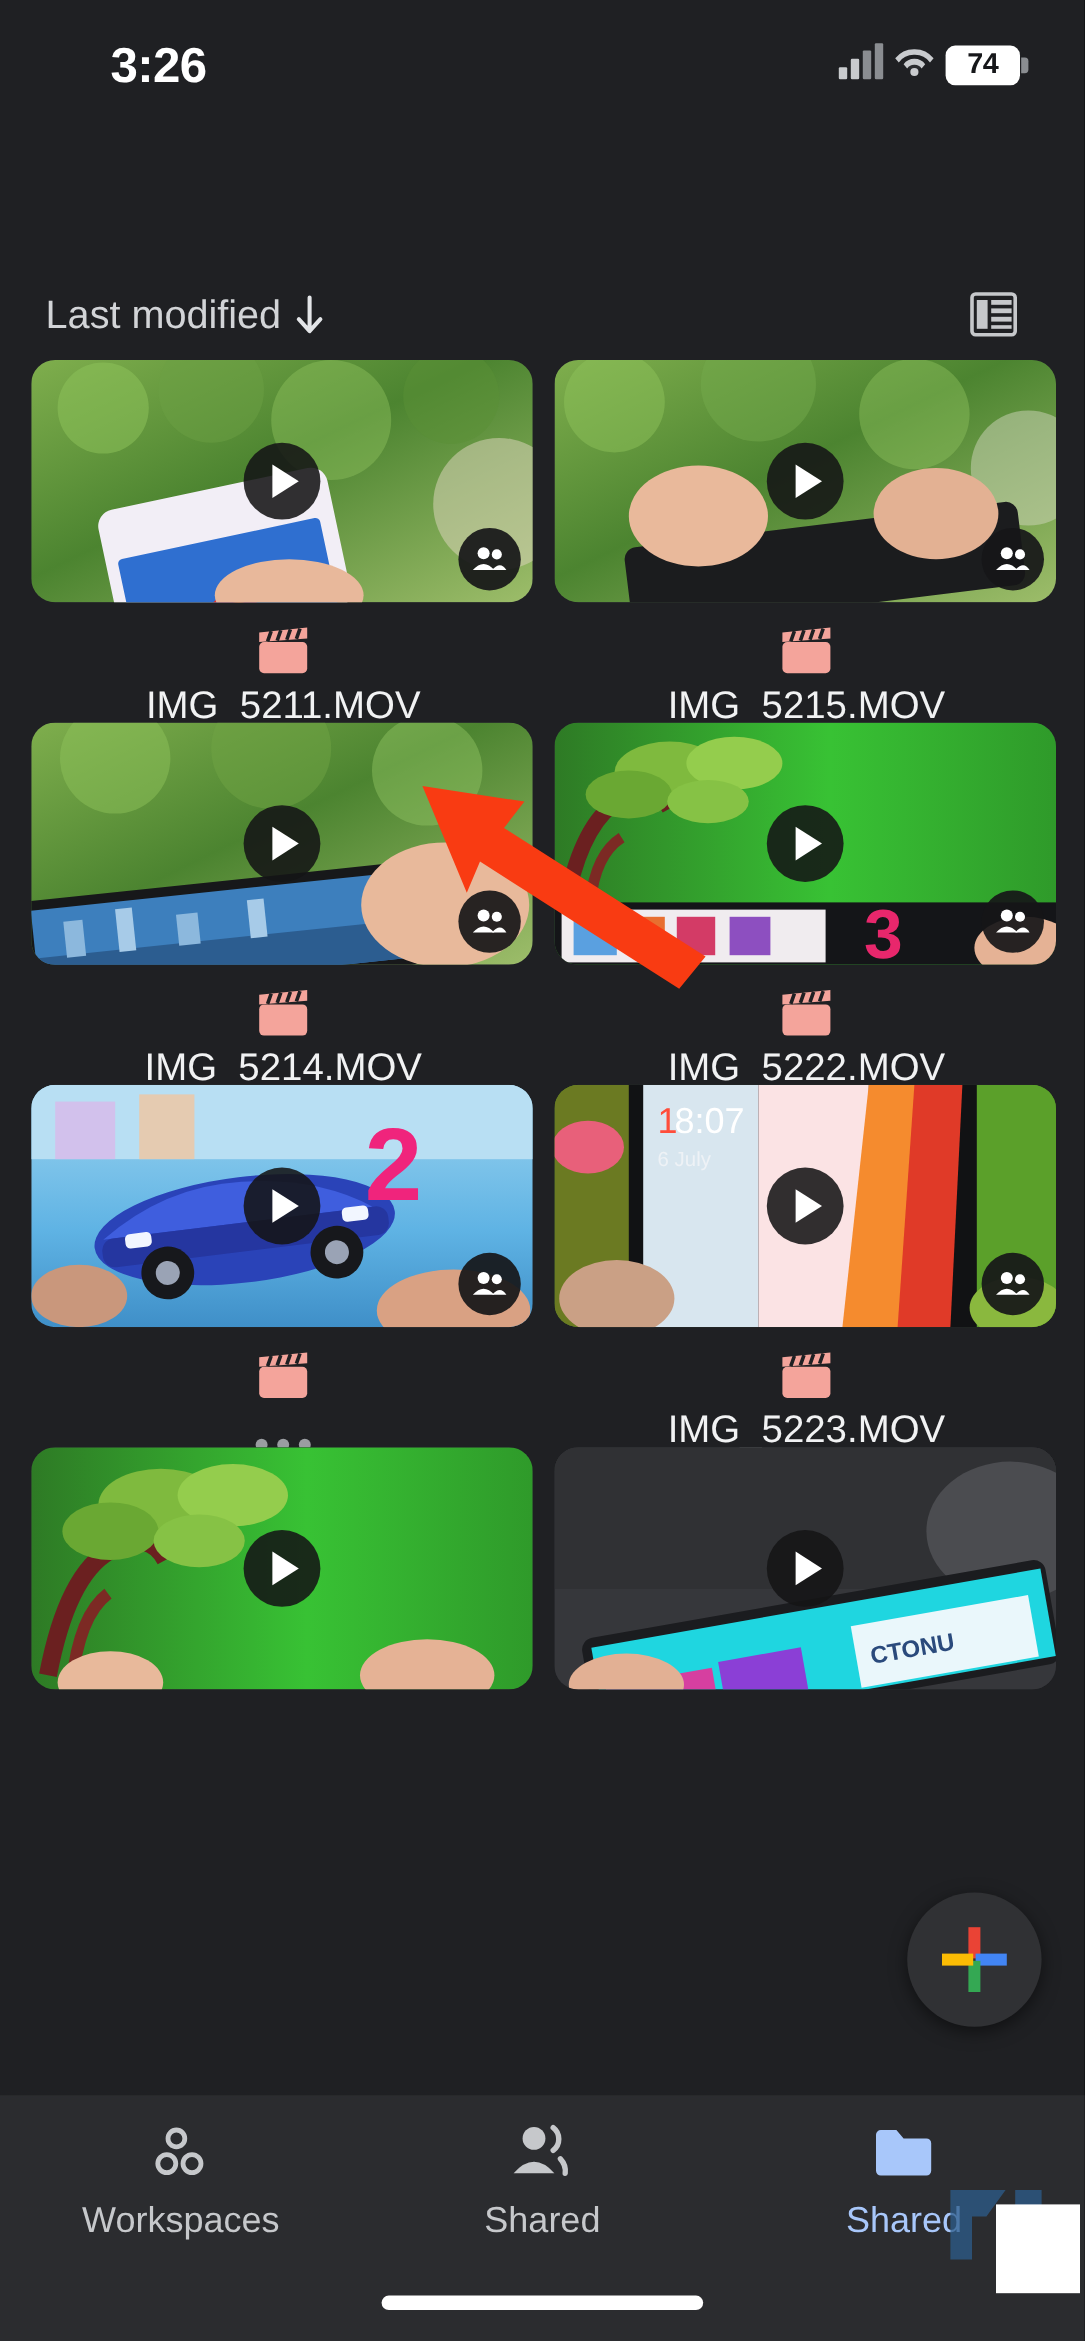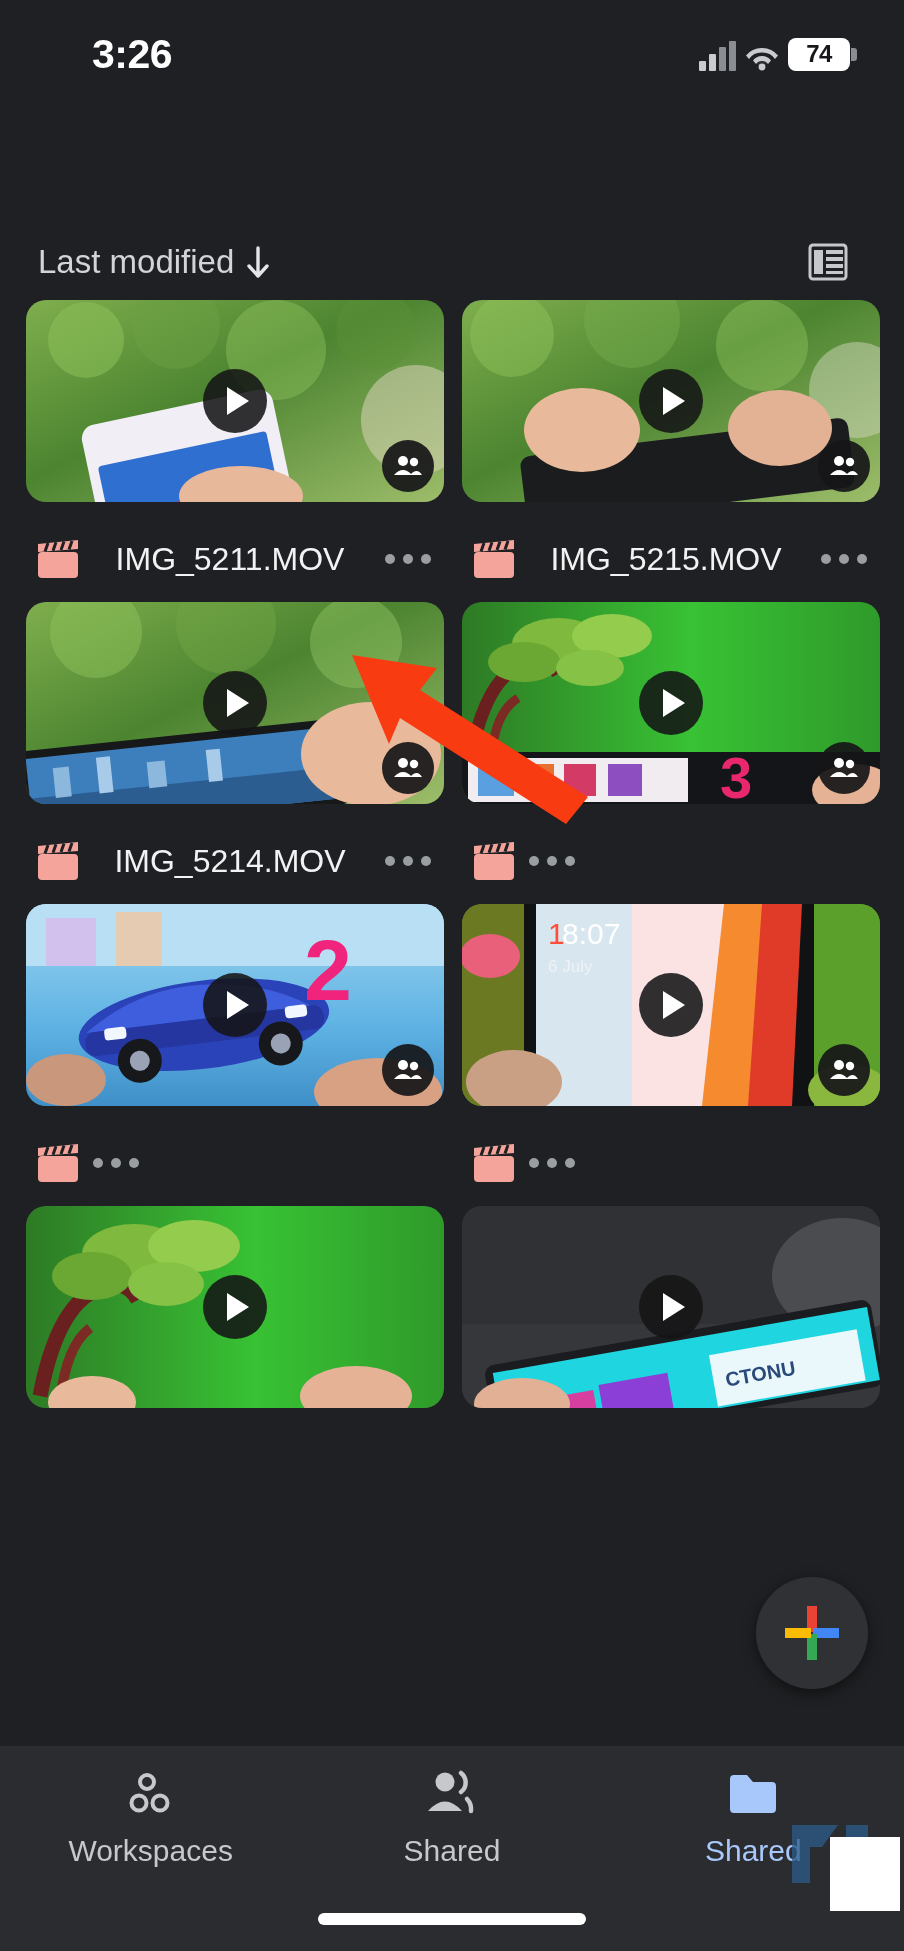--- a/index.html
+++ b/index.html
@@ -18,21 +18,21 @@
 
   
   .statusbar {
     position: absolute; top: 0; left: 0; right: 0; height: 108px;
     display: flex; align-items: center; justify-content: space-between;
     padding: 0 54px 0 92px;
   }
   .clock {
     color: #ffffff; font-size: 41px; font-weight: 600; letter-spacing: -0.5px;
   }
-  .status-icons { display: flex; align-items: flex-end; gap: 9px; }
+  .status-icons { display: flex; align-items: flex-start; gap: 9px; }
   .signal { display: flex; align-items: flex-end; gap: 3px; height: 28px; }
   .signal i { display: block; width: 7px; background: #c9cbce; border-radius: 1px; }
   .signal i:nth-child(1) { height: 10px; }
   .signal i:nth-child(2) { height: 17px; }
   .signal i:nth-child(3) { height: 24px; background: #8a8d91; }
   .signal i:nth-child(4) { height: 30px; background: #8a8d91; }
   .wifi { position: relative; width: 34px; height: 26px; }
   .wifi svg { width: 34px; height: 26px; display: block; }
   .battery {
     position: relative; width: 62px; height: 33px;
@@ -104,21 +104,21 @@
     margin-left: 6px;
   }
   .shared-badge {
     position: absolute; right: 10px; bottom: 10px;
     width: 52px; height: 52px; border-radius: 50%;
     background: rgba(22,22,24,0.92);
     display: flex; align-items: center; justify-content: center;
   }
   .shared-badge svg { width: 30px; height: 26px; }
   .meta {
-    display: flex; align-items: center; padding: 14px 4px 0 6px; height: 100px;
+    display: flex; align-items: center; padding: 14px 4px 0 6px; height: 100px; flex-direction: column;
   }
   .file-ic { width: 52px; flex: 0 0 52px; display: flex; align-items: center; justify-content: center; }
   .file-ic svg { width: 44px; height: 42px; display: block; }
   .fname {
     flex: 1; color: #f1f2f3; font-size: 32px; line-height: 39px;
     text-align: center; word-break: break-all; padding: 0 6px;
   }
   .row-dots { width: 64px; flex: 0 0 64px; display: flex; align-items: center; justify-content: center; gap: 8px; }
   .row-dots i { width: 10px; height: 10px; border-radius: 50%; background: #9a9da1; display: block; }
 
@@ -392,20 +392,21 @@
           </div>
         </div>
         <div class="meta">
           <span class="file-ic">
             <svg viewBox="0 0 44 42">
                 <rect x="2" y="14" width="40" height="26" rx="4" fill="#f4a49b"></rect>
                 <path d="M2 14 L2 6 L42 2 L42 11 Z" fill="#f4a49b"></path>
                 <path d="M9 13.5 L12 5 M17 12.8 L20 4.2 M25 12.1 L28 3.5 M33 11.4 L36 2.9" stroke="#1f2023" stroke-width="3"></path>
               </svg>
           </span>
+          <span class="fname">IMG_5222.MOV</span>
           <span class="row-dots">
               <i></i>
               <i></i>
               <i></i>
             </span>
         </div>
       </div>
     </div>
 
     <div class="row">
@@ -493,20 +494,21 @@
           </div>
         </div>
         <div class="meta">
           <span class="file-ic">
             <svg viewBox="0 0 44 42">
                 <rect x="2" y="14" width="40" height="26" rx="4" fill="#f4a49b"></rect>
                 <path d="M2 14 L2 6 L42 2 L42 11 Z" fill="#f4a49b"></path>
                 <path d="M9 13.5 L12 5 M17 12.8 L20 4.2 M25 12.1 L28 3.5 M33 11.4 L36 2.9" stroke="#1f2023" stroke-width="3"></path>
               </svg>
           </span>
+          <span class="fname">IMG_5223.MOV</span>
           <span class="row-dots">
               <i></i>
               <i></i>
               <i></i>
             </span>
         </div>
       </div>
     </div>
 
     <div class="row">

